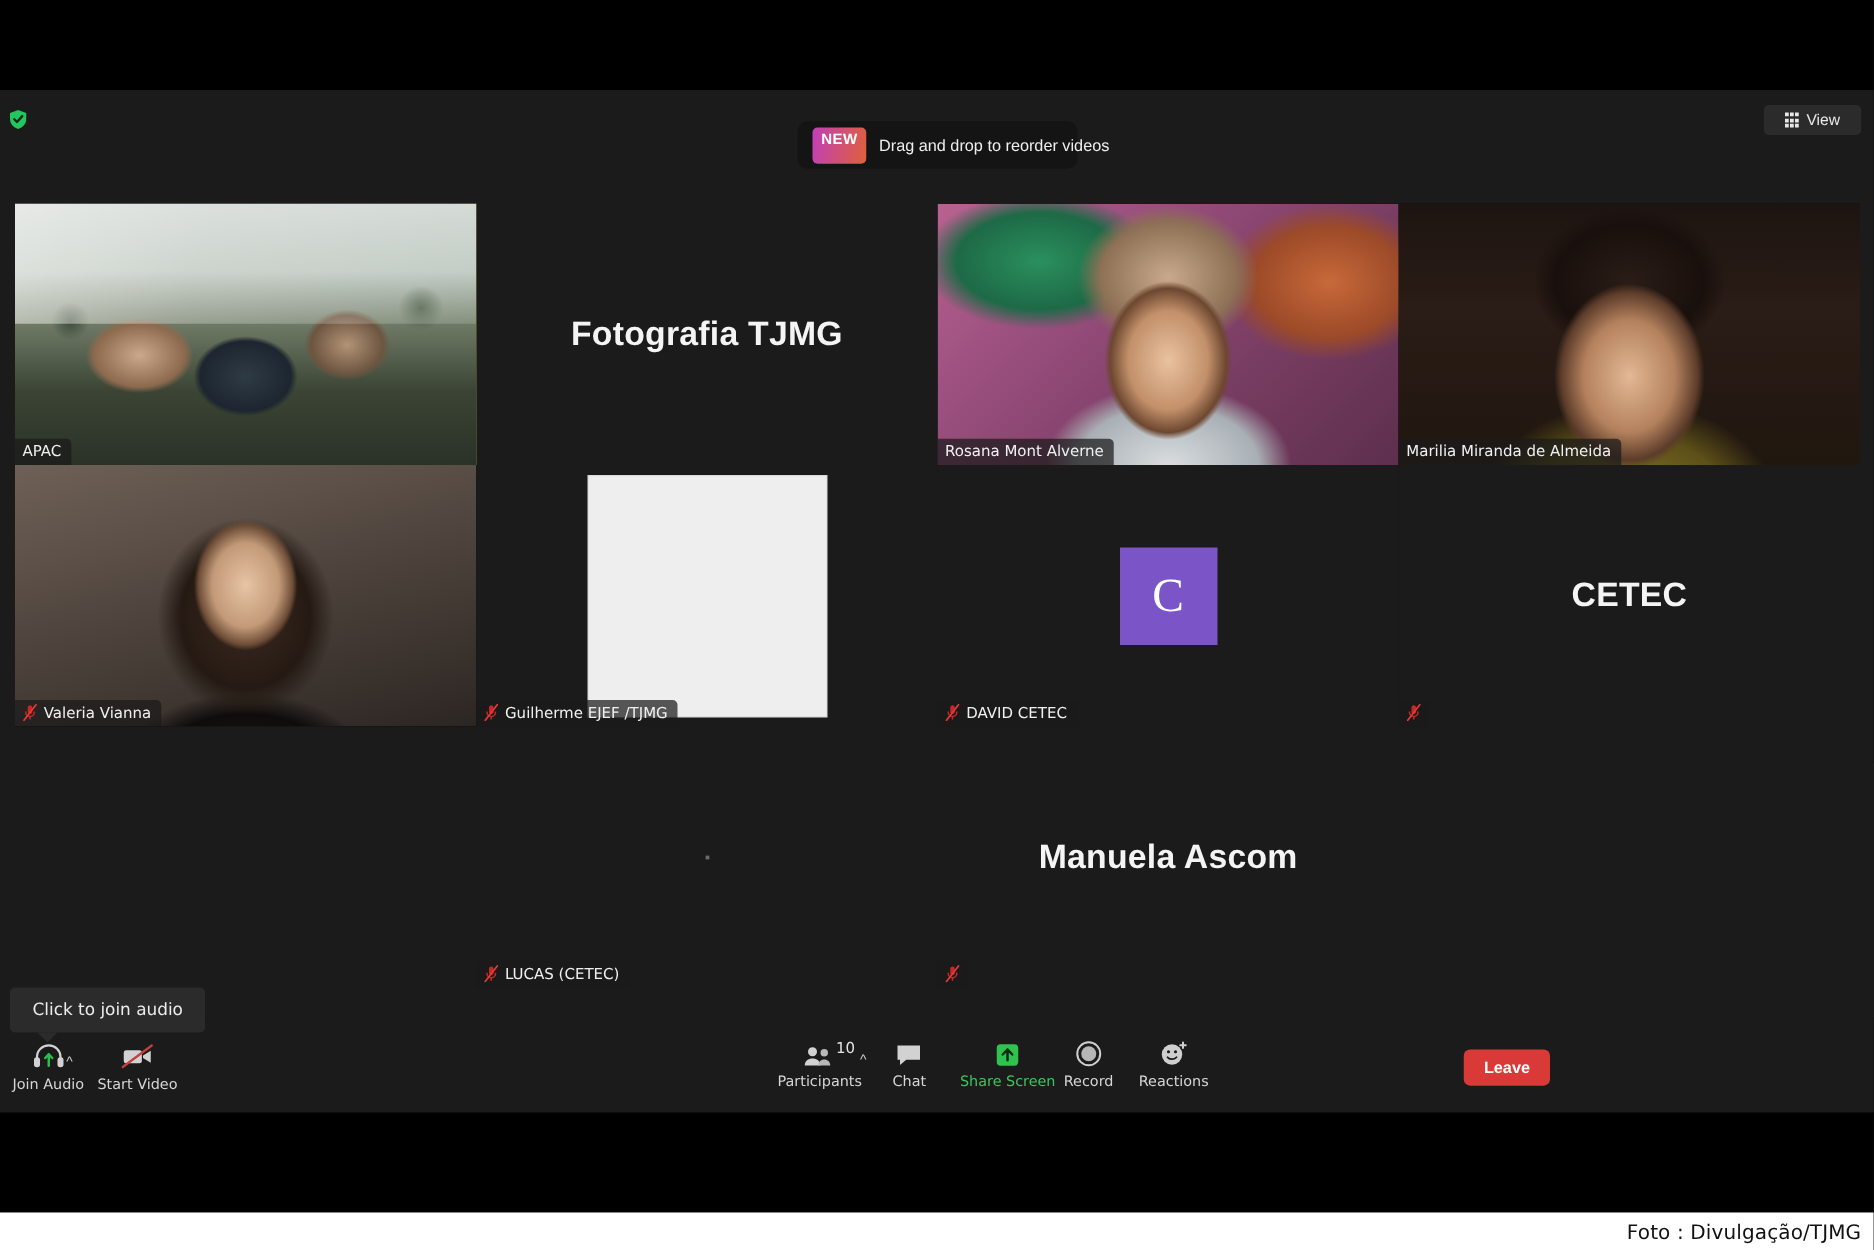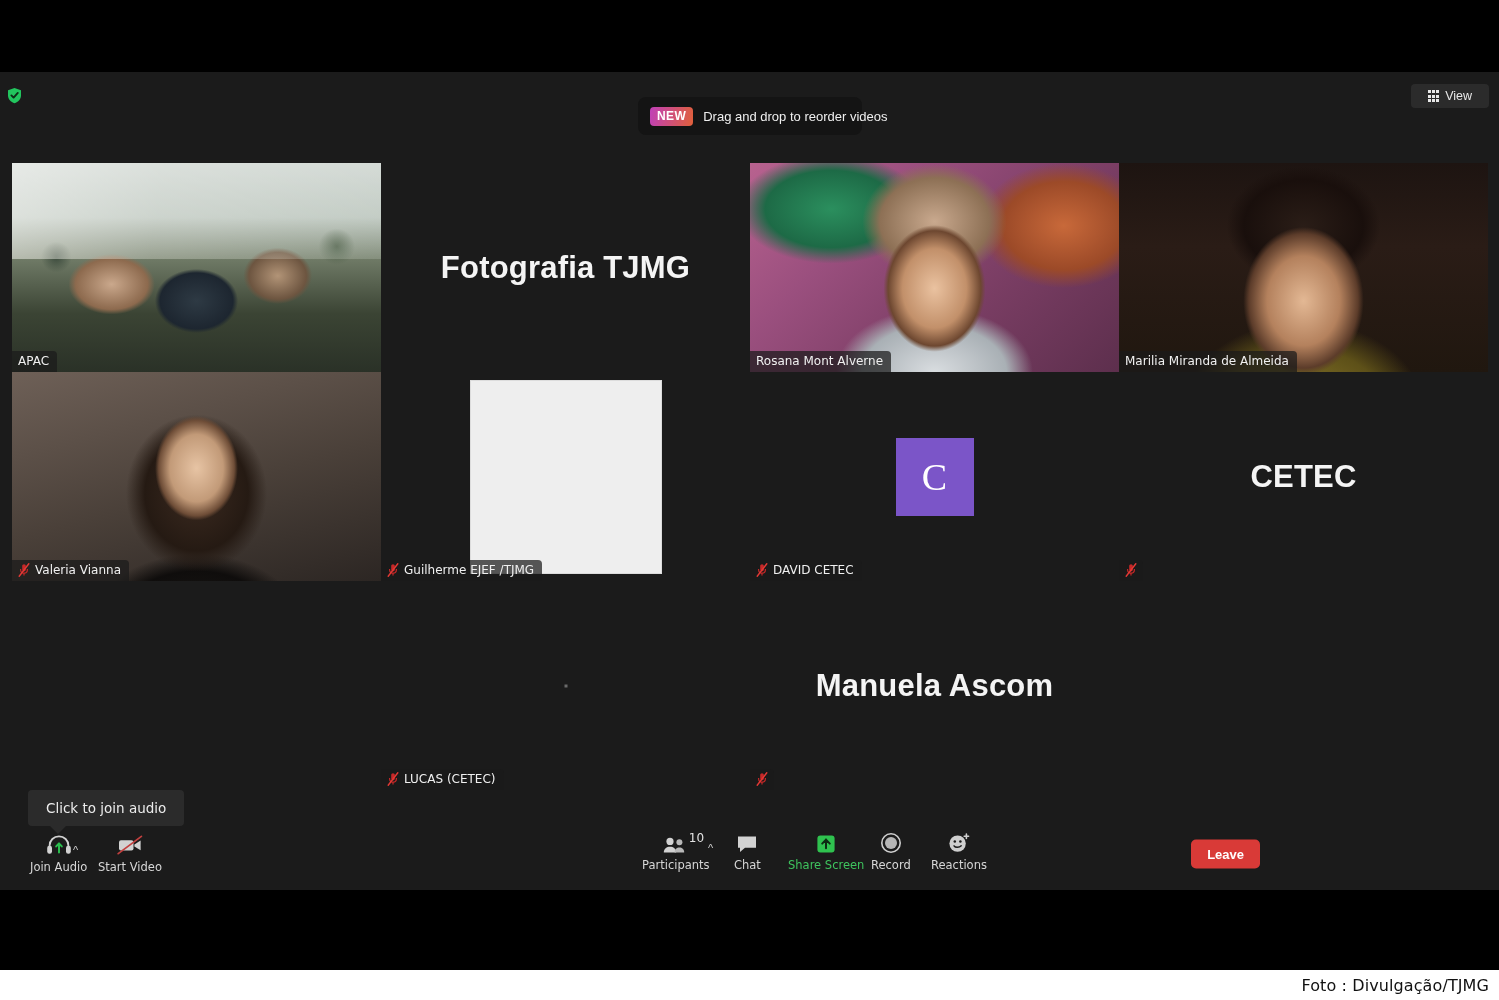--- a/index.html
+++ b/index.html
@@ -87,21 +87,21 @@
     width: 224px; height: 38px;
     background: #141414;
     border-radius: 8px;
     display: flex; align-items: center;
     padding: 0 12px; gap: 10px;
   }
   .badge-new {
     font-size: 12px; font-weight: bold; color: #fff;
     background: linear-gradient(100deg, #c040b8 0%, #e0603a 100%);
     border-radius: 4px;
-    padding: 2px 7px 3px;
+    padding: 2px 7px 13px;
     letter-spacing: .4px;
   }
   .tip-text { font-size: 13px; color: #efefef; white-space: nowrap; }
 
   
   .grid {
     position: absolute;
     left: 12px; top: 91px;
     width: 1476px; height: 627px;
     display: grid;
@@ -119,21 +119,21 @@
     outline-offset: -3px;
     z-index: 3;
   }
   .tile.empty { background: transparent; }
 
   
   .tile-name {
     position: absolute; inset: 0;
     display: flex; align-items: center; justify-content: center;
     color: #f4f4f4;
-    font-size: 31px;
+    font-size: 27px;
     font-weight: bold;
     letter-spacing: .2px;
     text-align: right;
     padding: 0 10px;
   }
 
   
   .avatar-sq {
     position: absolute;
     left: 50%; top: 50%;
@@ -225,21 +225,20 @@
       radial-gradient(ellipse 130px 86px at 50% 120%, #1d1a18 0%, #0f0d0c 60%, transparent 80%),
       linear-gradient(165deg, #6e6057 0%, #5c5048 28%, #4a4039 55%, #2c2623 100%);
   }
 
   
   .toolbar {
     position: absolute;
     left: 0; bottom: 0;
     width: 1260px; height: 72px;
     background: #1b1b1b;
-    margin-left: 20px;
   }
   .tool {
     position: absolute;
     display: flex; flex-direction: column; align-items: center;
     gap: 4px;
     cursor: pointer;
     user-select: none;
   }
   .tool .tlabel {
     font-size: 11.5px; color: #d6d6d6; white-space: nowrap;

